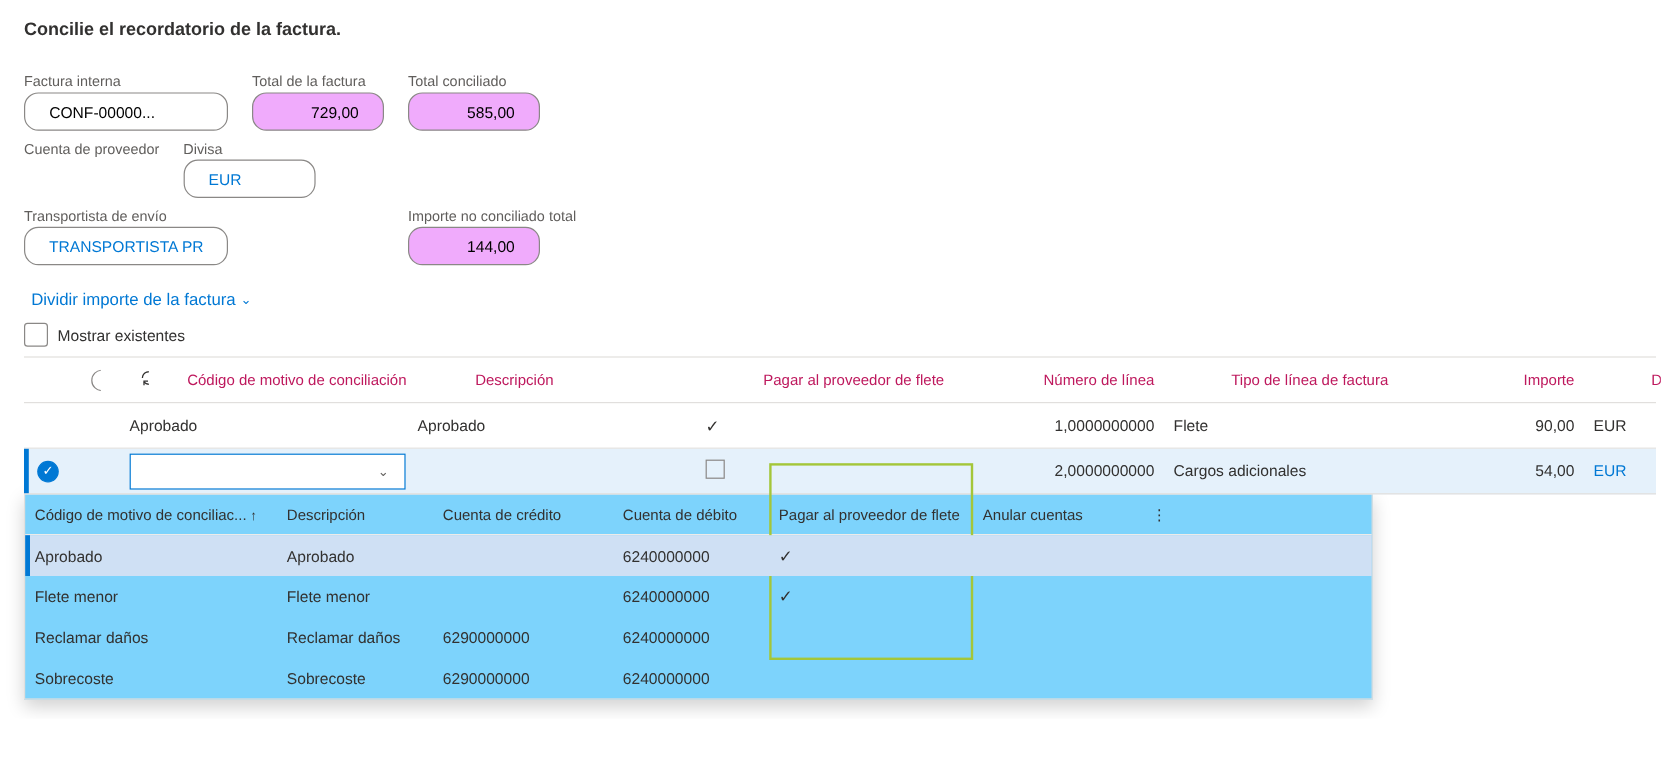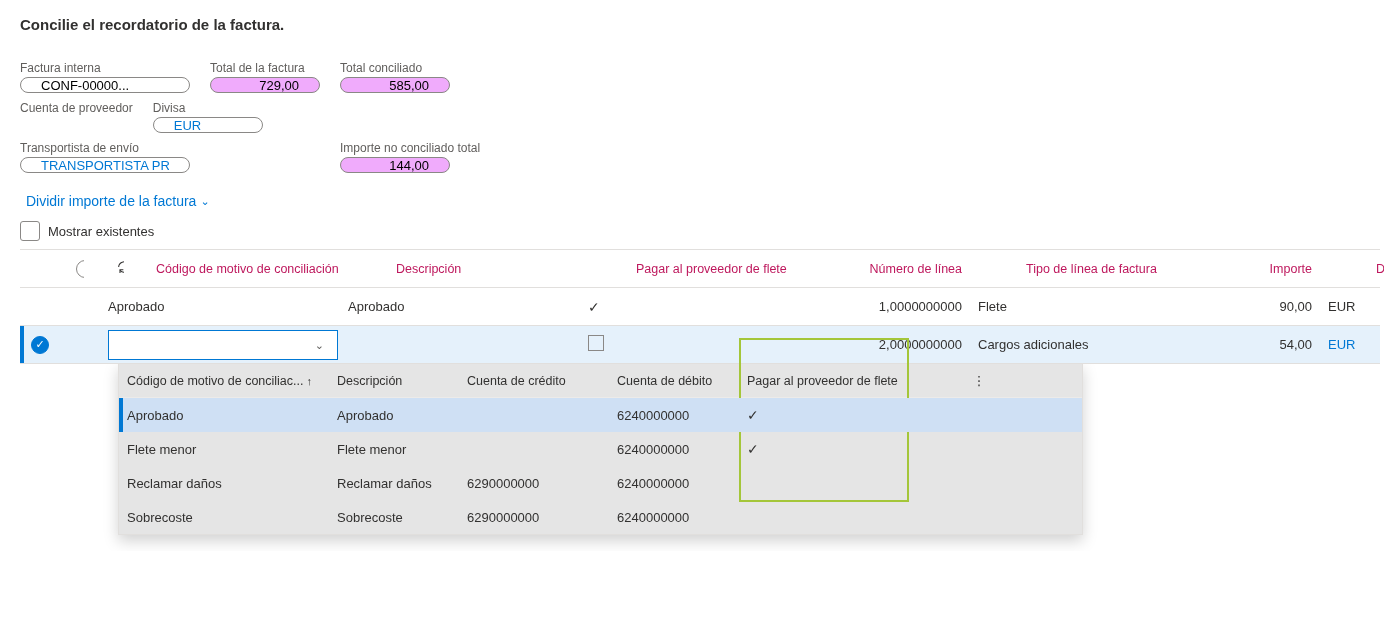--- a/index.html
+++ b/index.html
@@ -30,21 +30,21 @@
     display: flex;
     flex-direction: column;
   }
   .field label {
     font-size: 12px;
     color: #605e5c;
     margin-bottom: 2px;
   }
   .field input,
   .field .value-box {
-    height: 16px;
+    height: 32px;
     border: 1px solid #8a8886;
     border-radius: 12px;
     padding: 0 20px;
     font-size: 13px;
     background: #fff;
   }
   .field .readonly {
     background: #f0abfc;
   }
   .right-align { text-align: right; }
@@ -159,24 +159,23 @@
     color: #323130;
   }
   .mini-box {
     width: 16px; height: 16px;
     border: 1.5px solid #8a8886;
     display: inline-block;
   }
 
   
   .dropdown {
-    margin-left: 98px;
     margin-top: -1px;
-    width: 965px;
-    background: #e5e5e5;
+    width: 1124px;
+    background: #7dd3fc;
     box-shadow: 0 6px 14px rgba(0,0,0,.18);
     border: 1px solid #e1dfdd;
   }
   .dd-header, .dd-row {
     display: grid;
     grid-template-columns: 210px 130px 150px 130px 170px 140px 30px;
     align-items: center;
     min-height: 34px;
   }
   .dd-header {
@@ -333,20 +332,21 @@
 </div>
 
 
 <div class="dropdown">
   <div class="dd-header">
     <div class="dcell sort-up">Código de motivo de conciliac...</div>
     <div class="dcell">Descripción</div>
     <div class="dcell">Cuenta de crédito</div>
     <div class="dcell">Cuenta de débito</div>
     <div class="dcell green-box">Pagar al proveedor de flete</div>
+    <div class="dcell">Anular cuentas</div>
     <div class="dcell kebab">⋮</div>
   </div>
 
   <div class="dd-row selected">
     <div class="dcell">Aprobado</div>
     <div class="dcell">Aprobado</div>
     <div class="dcell"></div>
     <div class="dcell">6240000000</div>
     <div class="dcell"><span class="mini-check">✓</span></div>
     <div class="dcell"></div>

